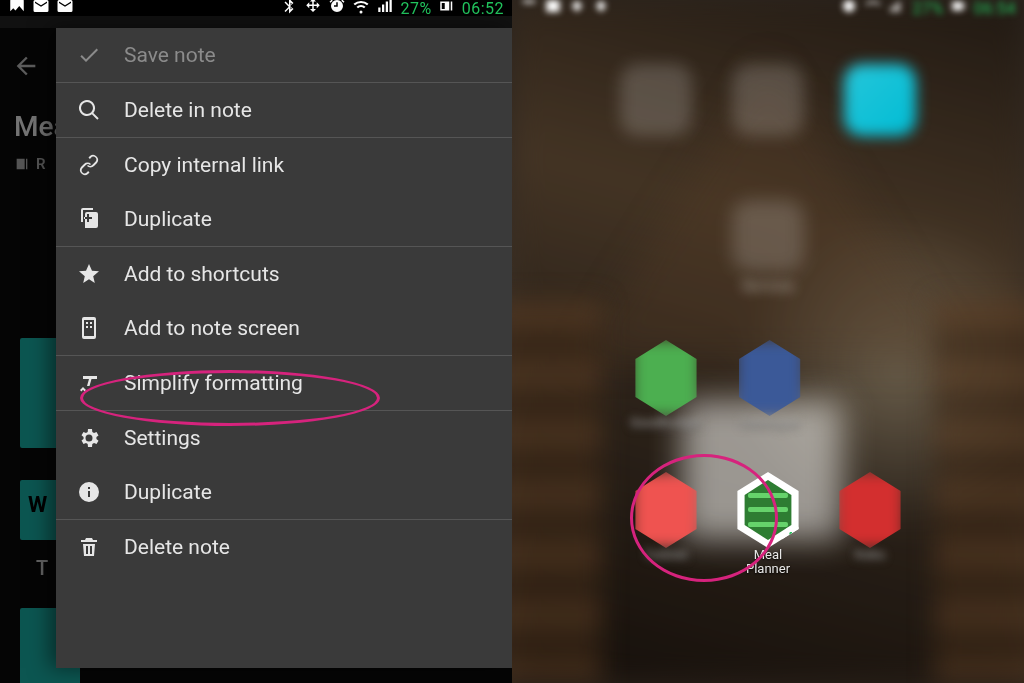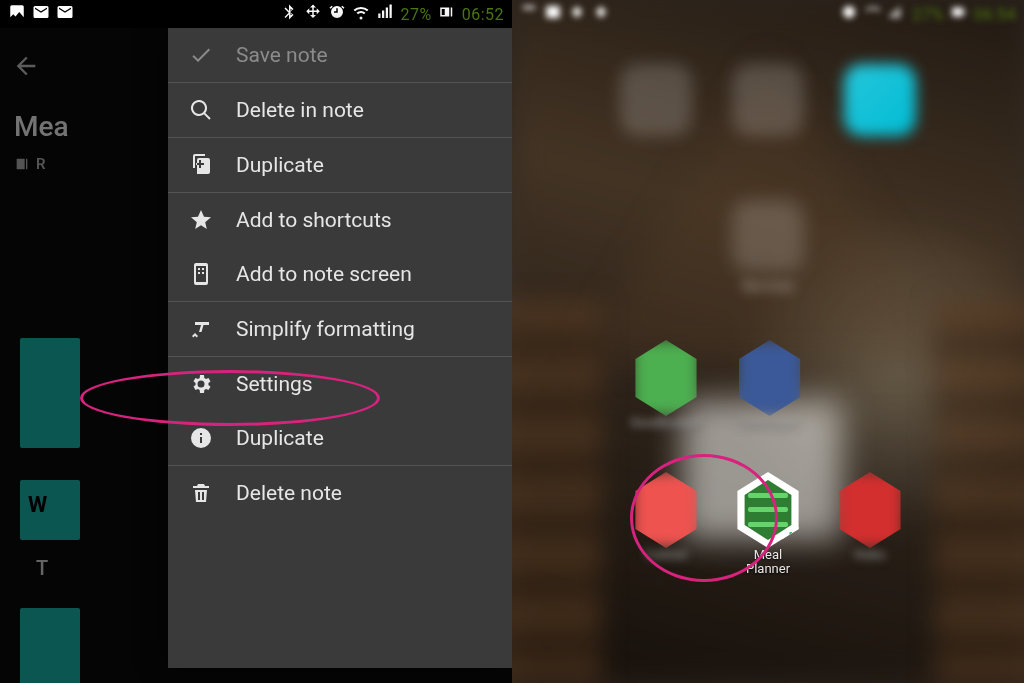--- a/index.html
+++ b/index.html
@@ -18,23 +18,23 @@
   .left-pane {
     width: 512px;
     background: #111;
   }
   .right-pane {
     width: 512px;
     background: linear-gradient(180deg, #2b241e 0%, #3a2f25 40%, #2a211a 100%);
   }
   
   .status {
-    height: 28px;
+    height: 16px;
     background: #000;
-    color: #4d7c0f;
+    color: #22c55e;
     display: flex;
     align-items: center;
     padding: 0 8px;
     font-size: 16px;
     gap: 6px;
   }
   .status .spacer { flex: 1; }
   .status svg { fill: #fff; width: 18px; height: 18px; }
   .status .txt { font-variant-numeric: tabular-nums; letter-spacing: 0.5px; }
   
@@ -58,21 +58,21 @@
   .wlabel{ position:absolute; left:28px; top:464px; color:#000; font-weight:700; font-size:22px;}
   .tlabel{ position:absolute; left:36px; top:528px; color:#ddd; font-size:20px; font-weight:500;}
   .overlay-dim {
     position:absolute; inset:28px 0 0 0;
     background: rgba(0,0,0,0.55);
   }
   
   .menu {
     position:absolute;
     top:28px; right:0; bottom:15px;
-    width: 344px;
+    width: 456px;
     background:#3a3a3a;
     color:#e6e6e6;
     display:flex; flex-direction:column;
     box-shadow:-6px 0 20px rgba(0,0,0,.5);
     margin-left:32px;
   }
   .mitem {
     display:flex; align-items:center;
     padding: 14px 20px;
     gap: 22px;
@@ -255,20 +255,28 @@
             <path d="M10 2a8 8 0 1 0 4.9 14.3l5.4 5.4 1.4-1.4-5.4-5.4A8 8 0 0 0 10 2zm0 2a6 6 0 1 1-6 6 6 6 0 0 1 6-6z"></path>
           </svg>
         </span>
       <span>Delete in note</span>
     </div>
     <div class="divider"></div>
 
     <div class="mitem">
       <span class="ico">
           <svg viewBox="0 0 24 24">
+            <path d="M10 13a5 5 0 0 0 7 0l3-3a5 5 0 0 0-7-7l-1.5 1.5 1.4 1.4L14 4.8a3 3 0 1 1 4.2 4.2l-3 3a3 3 0 0 1-4.2 0zM14 11a5 5 0 0 0-7 0l-3 3a5 5 0 0 0 7 7l1.5-1.5-1.4-1.4L10 19.2a3 3 0 1 1-4.2-4.2l3-3a3 3 0 0 1 4.2 0z"></path>
+          </svg>
+        </span>
+      <span>Copy internal link</span>
+    </div>
+    <div class="mitem">
+      <span class="ico">
+          <svg viewBox="0 0 24 24">
             <path d="M16 1H6a2 2 0 0 0-2 2v12h2V3h10zm3 4H10a2 2 0 0 0-2 2v14h11a2 2 0 0 0 2-2V7a2 2 0 0 0-2-2zm-4 7h-3v3h-2v-3H7v-2h3V7h2v3h3z" transform="translate(0 0)"></path>
           </svg>
         </span>
       <span>Duplicate</span>
     </div>
     <div class="divider"></div>
 
     <div class="mitem">
       <span class="ico">
           <svg viewBox="0 0 24 24">

